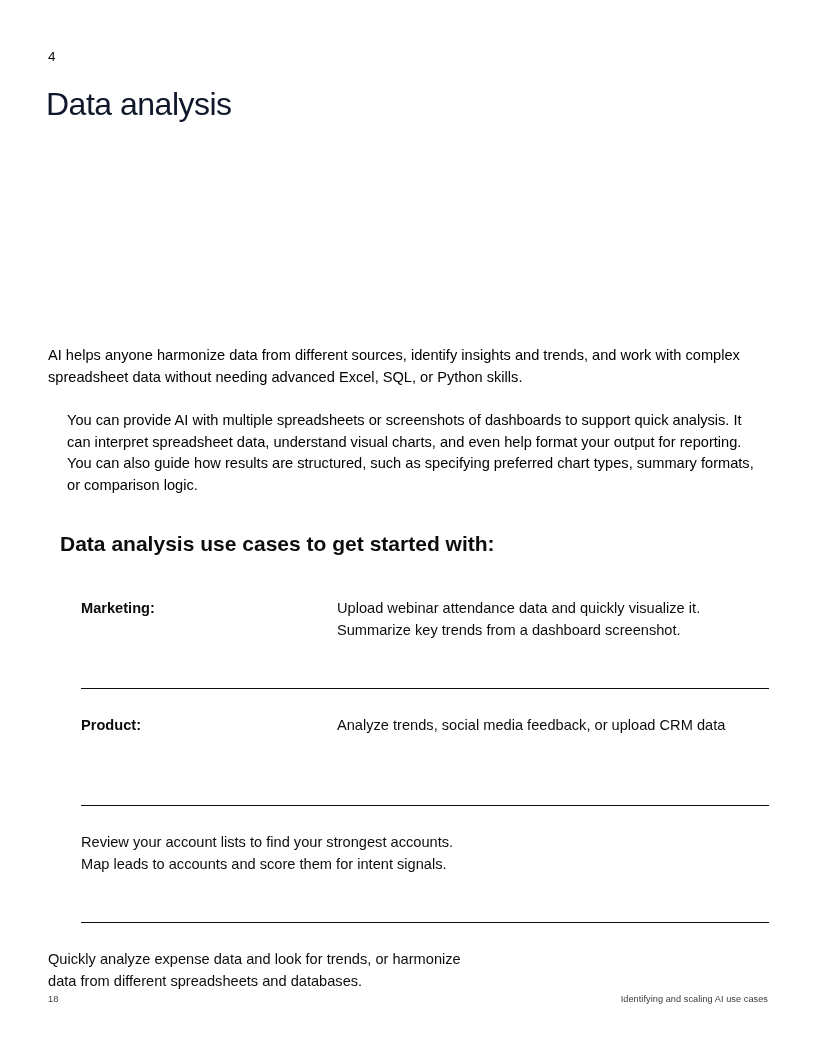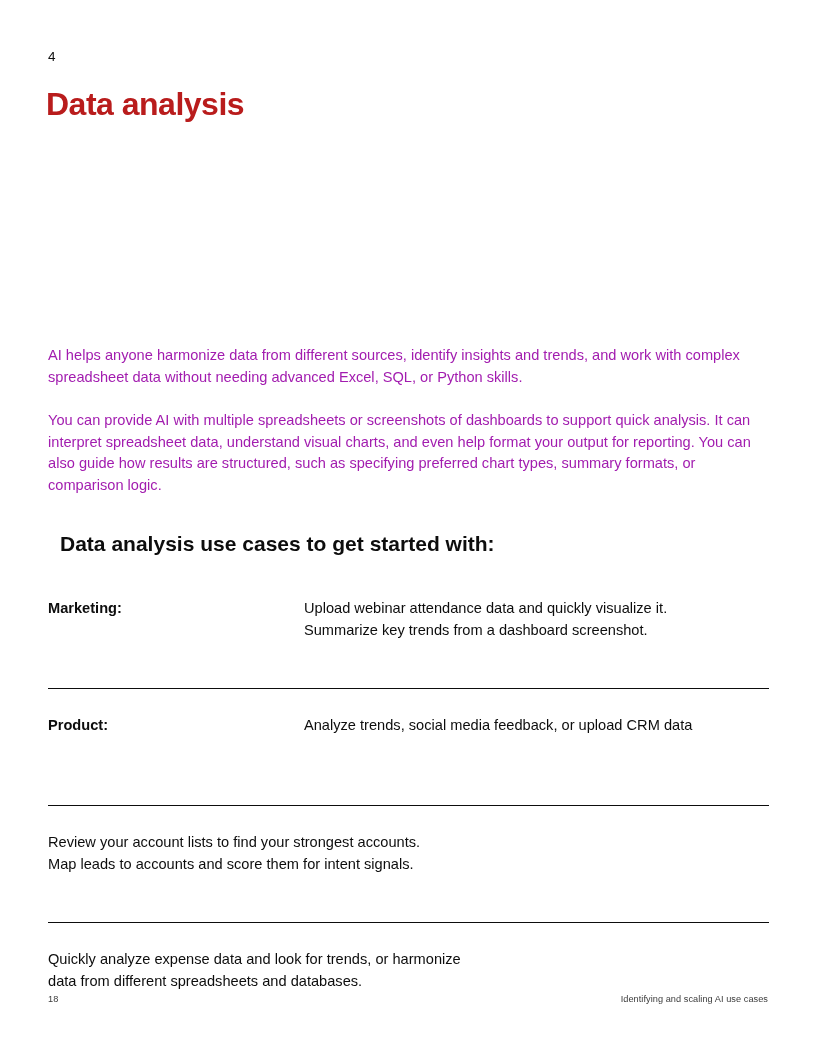--- a/index.html
+++ b/index.html
@@ -36,23 +36,23 @@
     color: #0d0d0d;
   }
 
   
   .page-title {
     position: absolute;
     left: 46px;
     top: 84px;
     font-size: 32px;
     line-height: 40px;
-    font-weight: 700;
+    font-weight: 400;
     letter-spacing: -0.5px;
-    color: #b91c1c;
+    color: #0f172a;
     margin: 0;
   }
 
   
   .hero-placeholder {
     position: absolute;
     left: 48px;
     top: 148px;
     width: 721px;
     height: 178px;
@@ -63,24 +63,24 @@
   .body-block {
     position: absolute;
     left: 48px;
     top: 345px;
     width: 718px;
   }
   .body-paragraph {
     font-size: 14.6px;
     line-height: 21.6px;
     letter-spacing: 0.01px;
-    color: #a21caf;
+    color: #000000;
     margin: 0 0 22px 0;
   }
-  .body-paragraph:last-child { margin-bottom: 0; }
+  .body-paragraph:last-child { margin-bottom: 0; margin-left: 19px; }
 
   
   .usecase-lead {
     position: absolute;
     left: 48px;
     top: 521px;
     font-size: 21px;
     line-height: 21.6px;
     font-weight: 700;
     letter-spacing: 0.01px;
@@ -98,20 +98,21 @@
   .usecase-row {
     position: relative;
     display: flex;
     align-items: flex-start;
     min-height: 68px;
     padding-bottom: 22px;
   }
   .usecase-row + .usecase-row { padding-top: 26px; justify-content: space-between; }
   .usecase-row:not(:last-child) {
     border-bottom: 1.6px solid #0d0d0d;
+    margin-left: 33px;
   }
   .usecase-label {
     flex: 0 0 256px;
     font-size: 14.6px;
     line-height: 21.6px;
     font-weight: 700;
     letter-spacing: 0.01px;
     color: #0d0d0d;
   }
   .usecase-desc {

